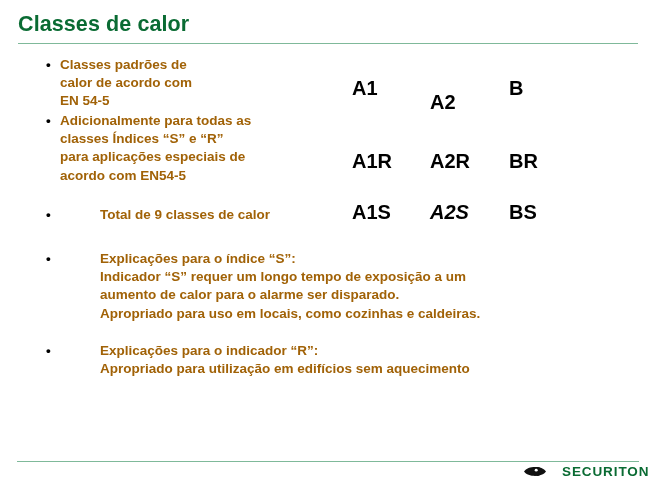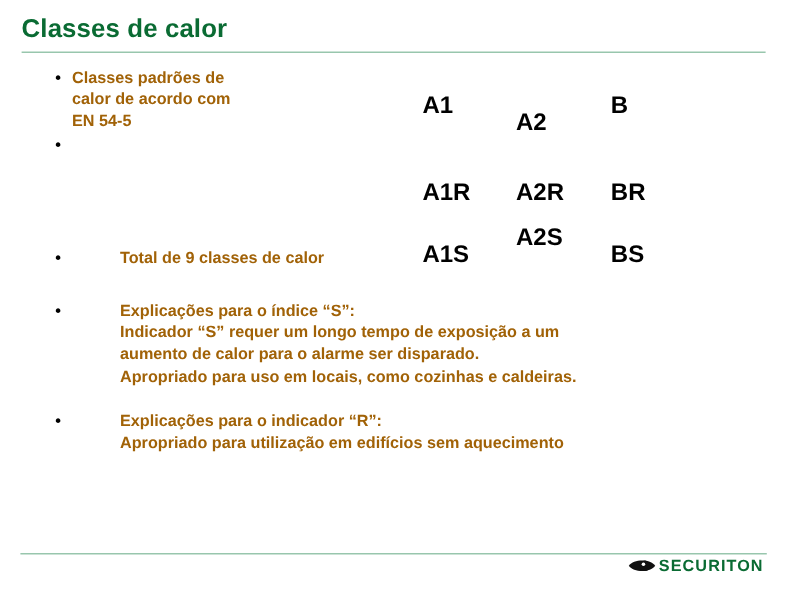--- a/index.html
+++ b/index.html
@@ -97,21 +97,21 @@
     width: 622px;
     height: 0;
     border-top: 1.6px solid #7fb99a;
   }
   .logo {
     position: absolute;
     left: 523px;
     top: 464px;
     display: flex;
     align-items: center;
-    gap: 2px;
+    gap: 15px;
   }
   .logo-eye {
     display: block;
     width: 24px;
     height: 13px;
     line-height: 0;
   }
   .logo-word {
     font-size: 13.5px;
     font-weight: bold;
@@ -132,20 +132,24 @@
 
     <div class="bullet-row" style="height:56px;">
       <span class="bullet">•</span>
       <span class="bullet-text narrow">Classes padrões de
 calor de acordo com
 EN 54-5</span>
     </div>
 
     <div class="bullet-row" style="height:94px;">
       <span class="bullet">•</span>
+      <span class="bullet-text narrow">Adicionalmente para todas as
+classes Índices “S” e “R”
+para aplicações especiais de
+acordo com EN54-5</span>
     </div>
 
     <div class="bullet-row" style="height:44px;">
       <span class="bullet">•</span>
       <span class="bullet-text wide">Total de 9 classes de calor</span>
     </div>
 
     <div class="bullet-row" style="height:92px;">
       <span class="bullet">•</span>
       <span class="bullet-text wide">Explicações para o índice “S”:
@@ -165,21 +169,21 @@
   <div>
     <span class="class-cell" style="left:352px; top:79px;">A1</span>
     <span class="class-cell" style="left:430px; top:93px;">A2</span>
     <span class="class-cell" style="left:509px; top:79px;">B</span>
 
     <span class="class-cell" style="left:352px; top:152px;">A1R</span>
     <span class="class-cell" style="left:430px; top:152px;">A2R</span>
     <span class="class-cell" style="left:509px; top:152px;">BR</span>
 
     <span class="class-cell" style="left:352px; top:203px;">A1S</span>
-    <span class="class-cell" style="left:430px; top:189px;">A2S</span>
+    <span class="class-cell" style="left:430px; top:203px;font-style:italic;">A2S</span>
     <span class="class-cell" style="left:509px; top:203px;">BS</span>
   </div>
 
   <div class="footer-rule"></div>
 
   <div class="logo">
     <span class="logo-eye">
       <svg width="24" height="13" viewBox="0 0 24 13" xmlns="http://www.w3.org/2000/svg">
         <path d="M1 6.5 C5 0.6, 19 0.6, 23 6.5 C19 12.4, 5 12.4, 1 6.5 Z" fill="#111111"></path>
         <ellipse cx="14.5" cy="6.5" rx="4.4" ry="4.4" fill="#111111"></ellipse>

